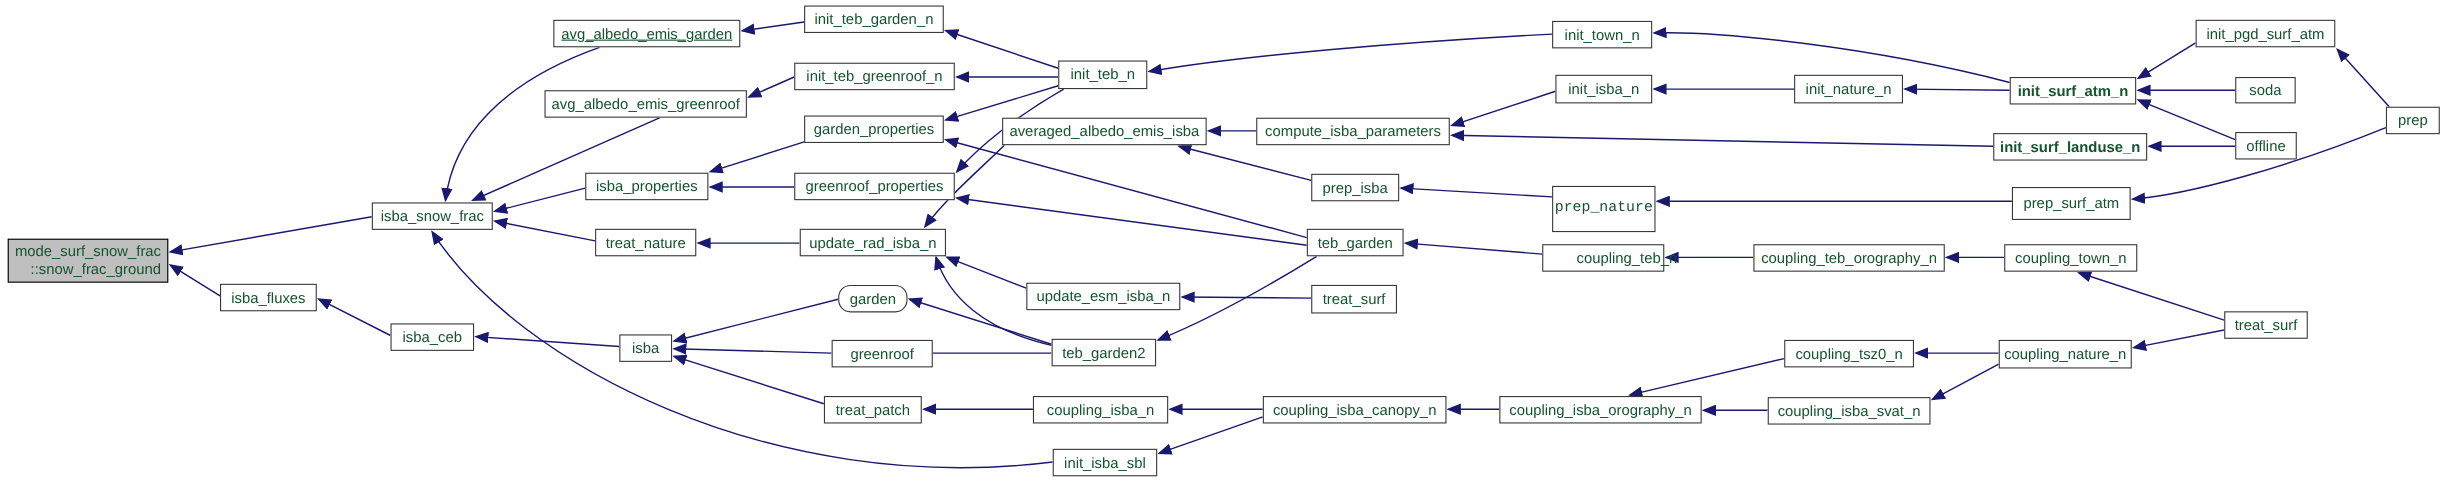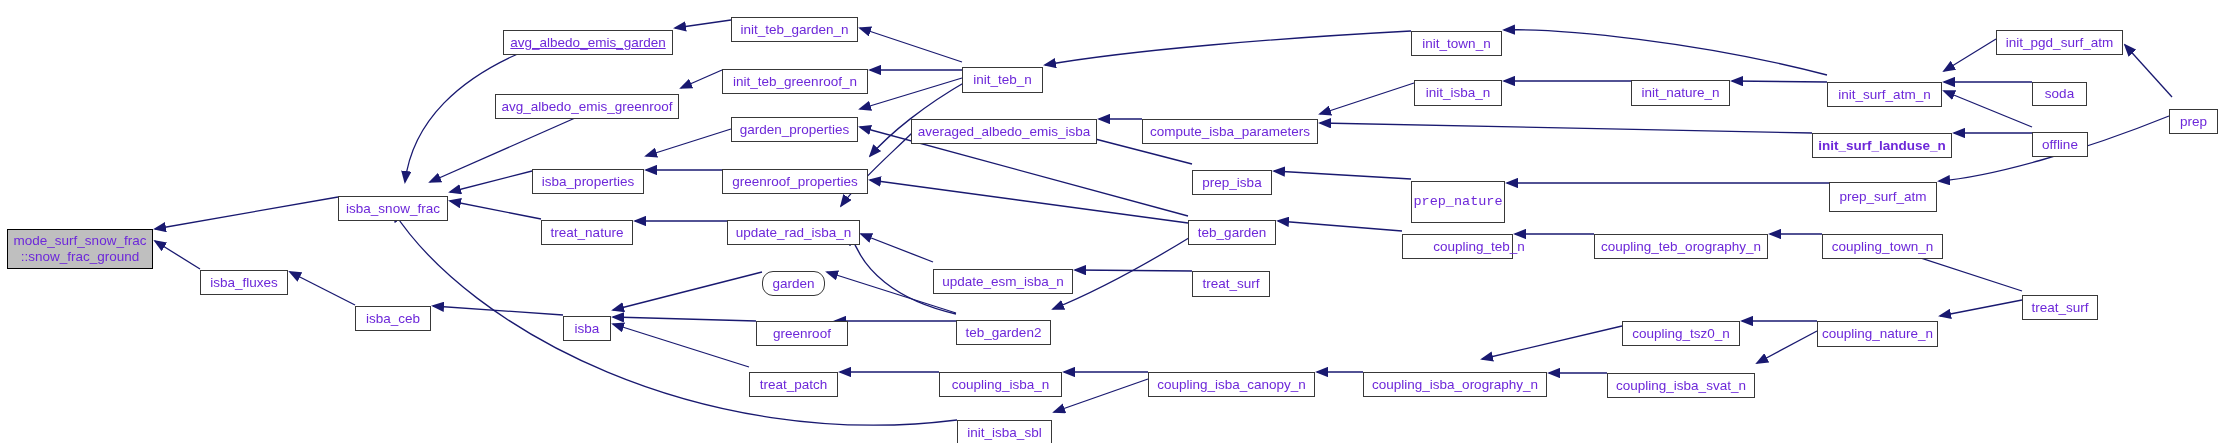--- a/index.html
+++ b/index.html
@@ -1,23 +1,23 @@
 <!DOCTYPE html>
 <html><head>
 <meta charset="utf-8">
 <style>
   html,body{margin:0;padding:0;background:#ffffff;}
   #graph{position:relative;width:2224px;height:443px;background:#ffffff;
          font-family:"Liberation Sans", sans-serif;}
   #edges{position:absolute;left:0;top:0;width:2224px;height:443px;}
   .node{position:absolute;box-sizing:border-box;background:#ffffff;
-        border:1.4px solid #383838;color:#6d28d9;
+        border:1.4px solid #383838;color:#14532d;
         display:flex;align-items:center;justify-content:center;
-        font-size:13.5px;line-height:1.15;text-align:center;
-        white-space:pre-line;cursor:pointer;margin-top:12px;}
+        font-size:13.5px;line-height:1.15;text-align:right;
+        white-space:pre-line;cursor:pointer;}
   .node.root{background:#bfbfbf;border:1.6px solid #000;cursor:default;}
 </style>
 </head>
 <body>
 
 <div id="graph">
   <svg id="edges" xmlns="http://www.w3.org/2000/svg" viewBox="0 0 2224 443">
     <defs>
       <marker id="arrow" viewBox="0 0 10 8" refX="8.5" refY="4" markerWidth="10" markerHeight="8" orient="auto">
         <path d="M0,0 L10,4 L0,8 z" fill="#191970"></path>
@@ -118,21 +118,21 @@
       <div class="node" style="left: 1411px; top: 19px; width: 91px; height: 25px;">init_town_n</div>
       <div class="node" style="left: 1414px; top: 68px; width: 88px; height: 26px;">init_isba_n</div>
       <div class="node" style="left: 1411px; top: 169px; width: 94px; height: 42px; font-family: Liberation Mono, monospace;">prep_nature</div>
       <div class="node" style="left: 1402px; top: 222px; width: 111px; height: 25px; padding-left: 43px;">coupling_teb_n</div>
       <div class="node" style="left: 1363px; top: 360px; width: 184px; height: 25px;">coupling_isba_orography_n</div>
       <div class="node" style="left: 1622px; top: 309px; width: 118px; height: 25px;">coupling_tsz0_n</div>
       <div class="node" style="left: 1607px; top: 361px; width: 148px; height: 25px;">coupling_isba_svat_n</div>
       <div class="node" style="left: 1594px; top: 222px; width: 174px; height: 25px;">coupling_teb_orography_n</div>
       <div class="node" style="left: 1631px; top: 68px; width: 99px; height: 26px;">init_nature_n</div>
       <div class="node" style="left: 1817px; top: 309px; width: 121px; height: 26px;">coupling_nature_n</div>
-      <div class="node" style="left: 1827px; top: 70px; width: 115px; height: 25px;">init_surf_atm_n</div>
+      <div class="node" style="left: 1827px; top: 70px; width: 115px; height: 25px; font-weight: bold;">init_surf_atm_n</div>
       <div class="node" style="left: 1812px; top: 121px; width: 140px; height: 25px; font-weight: bold;">init_surf_landuse_n</div>
       <div class="node" style="left: 1829px; top: 170px; width: 108px; height: 30px;">prep_surf_atm</div>
       <div class="node" style="left: 1822px; top: 222px; width: 121px; height: 25px;">coupling_town_n</div>
       <div class="node" style="left: 2022px; top: 283px; width: 76px; height: 25px;">treat_surf</div>
       <div class="node" style="left: 1996px; top: 18px; width: 127px; height: 25px;">init_pgd_surf_atm</div>
       <div class="node" style="left: 2032px; top: 70px; width: 55px; height: 24px;">soda</div>
       <div class="node" style="left: 2032px; top: 120px; width: 56px; height: 25px;">offline</div>
       <div class="node" style="left: 2169px; top: 97px; width: 49px; height: 25px;">prep</div>
     </div>
 </div>

